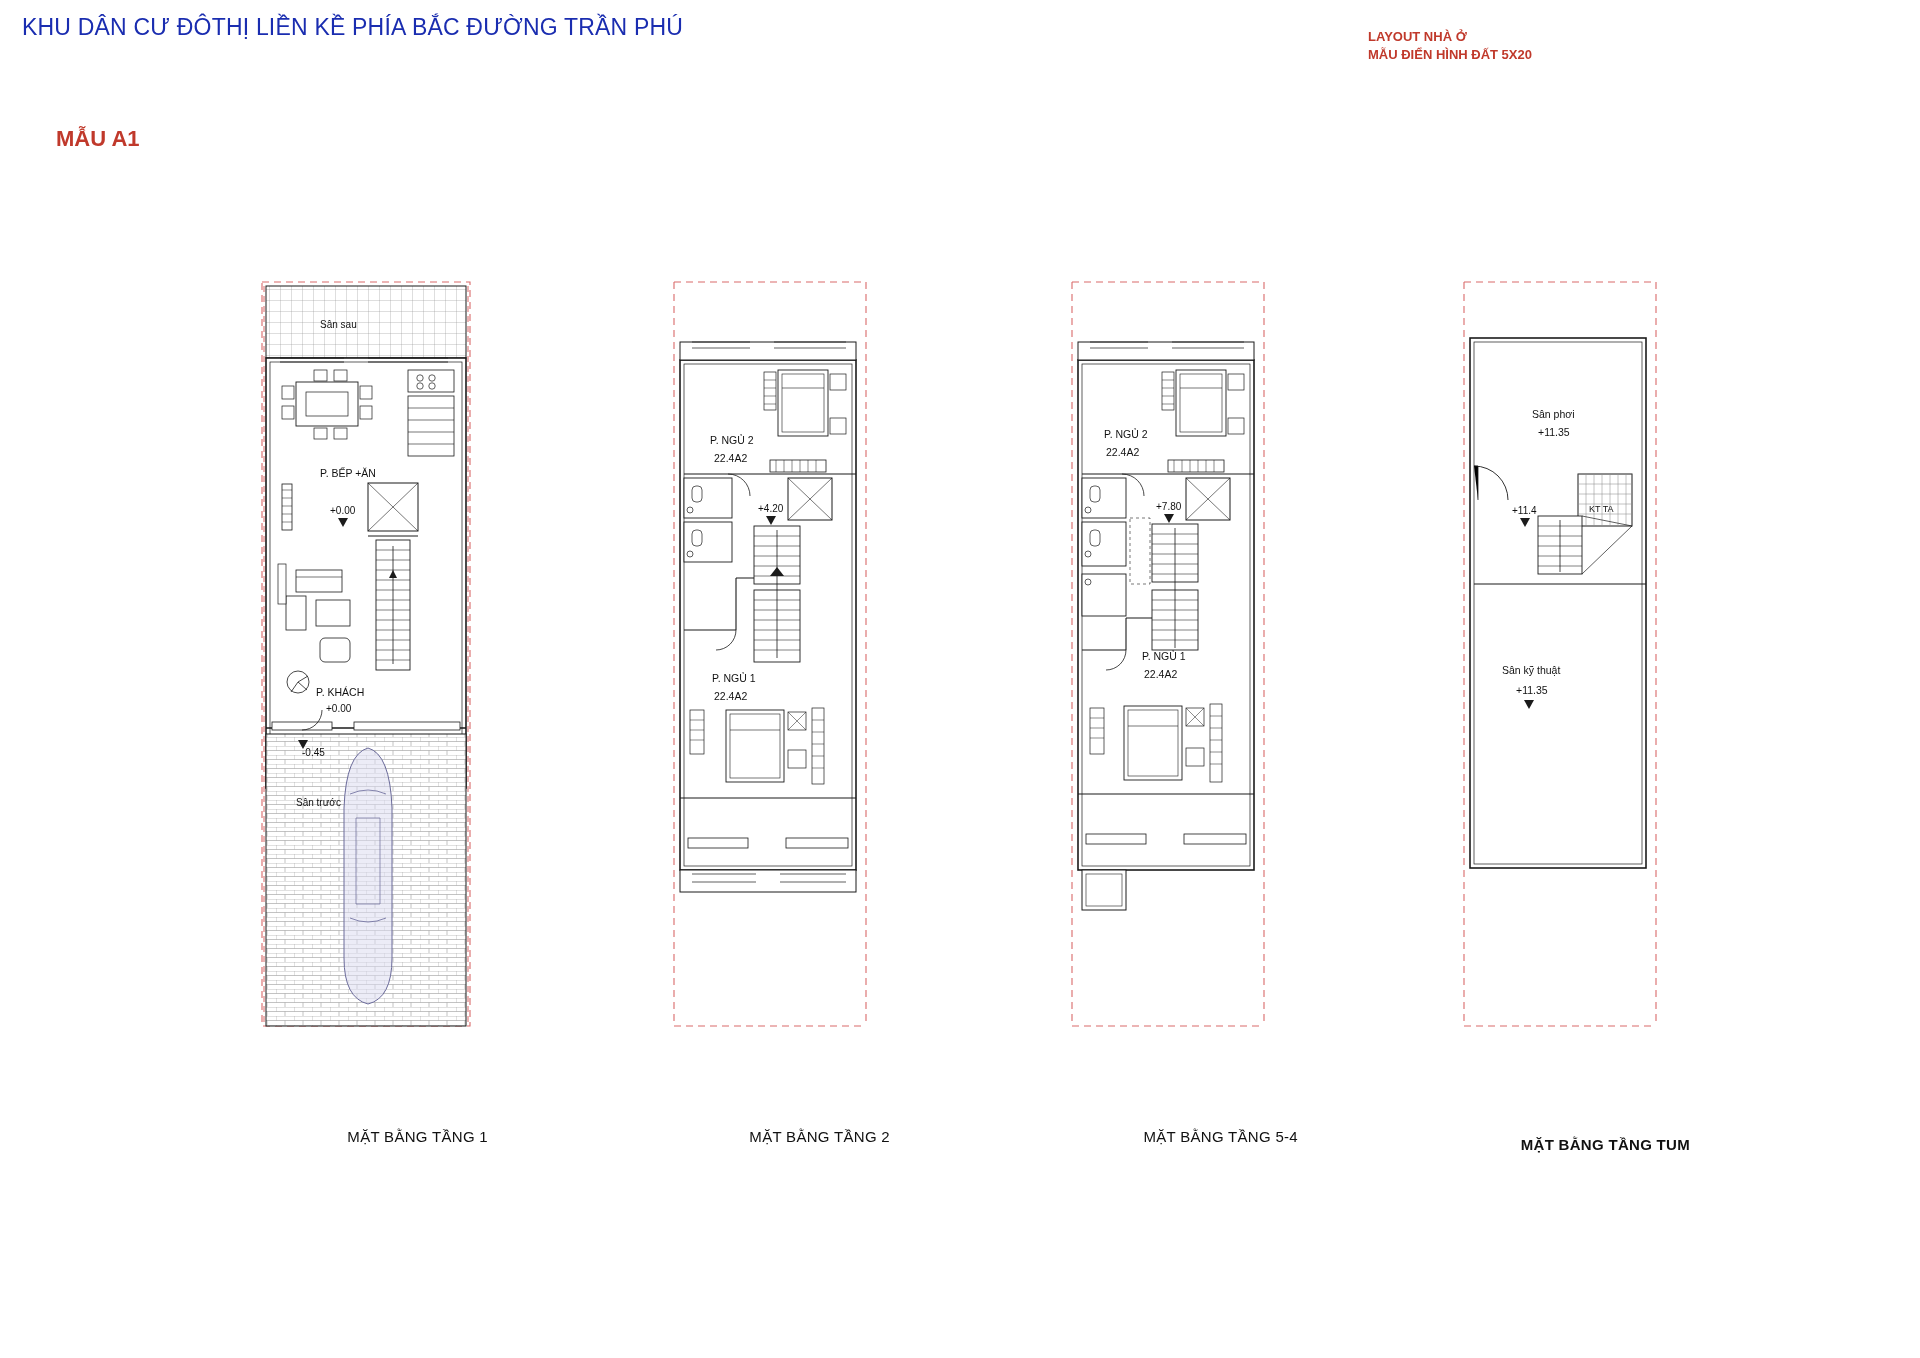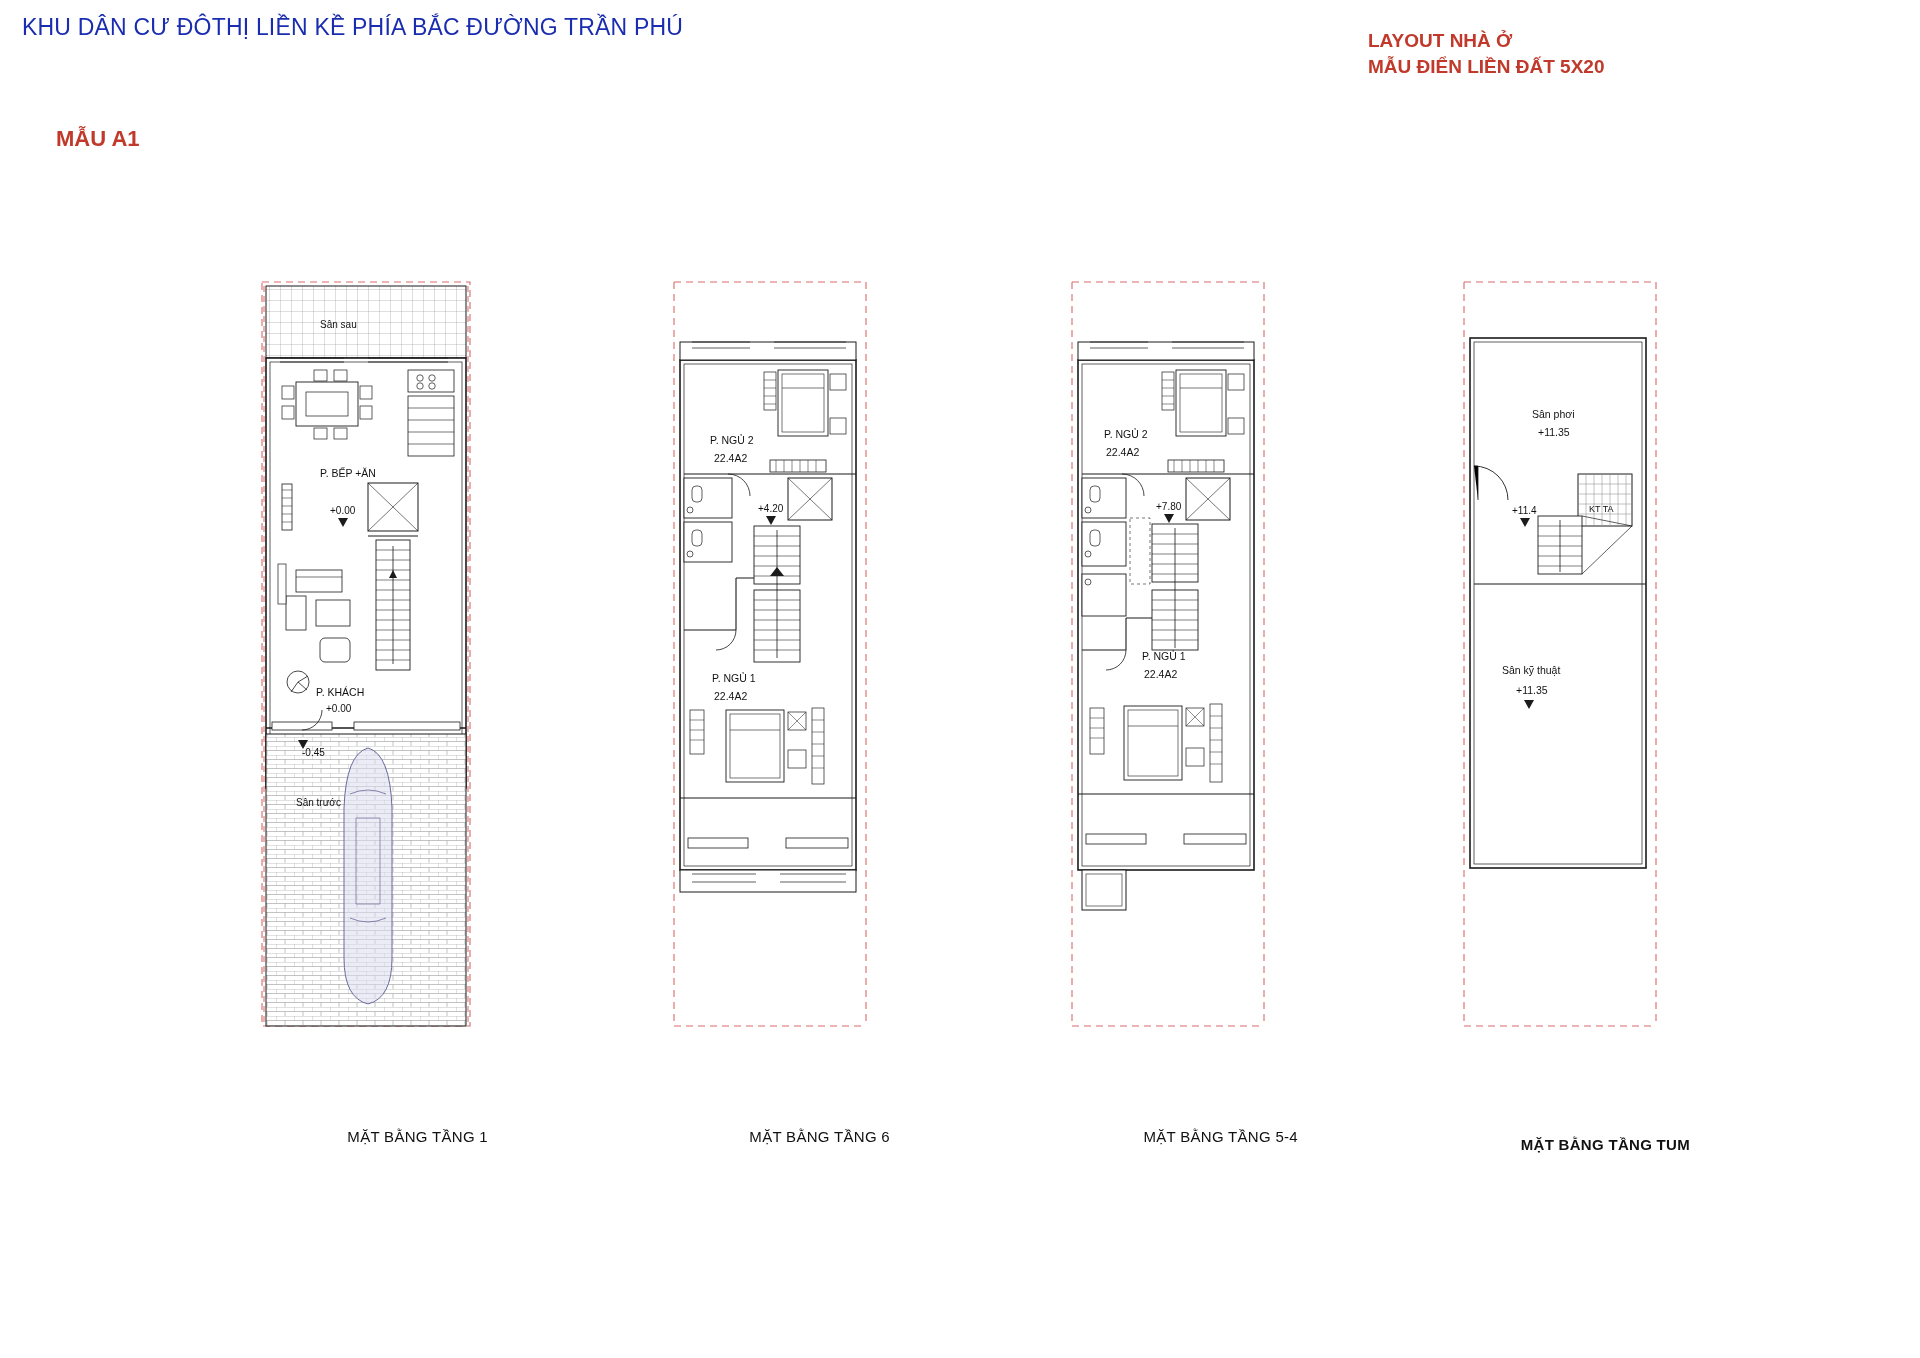--- a/index.html
+++ b/index.html
@@ -10,21 +10,21 @@
     position:relative;
     overflow:hidden;
   }
   .hdr-left{
     position:absolute;left:22px;top:14px;
     font-size:23px;font-weight:normal;color:#1a2db0;letter-spacing:.2px;
     white-space:nowrap;
   }
   .hdr-right{
     position:absolute;left:1368px;top:28px;
-    font-size:19px;font-weight:bold;color:#c0392b;line-height:1.35;
+    font-size:13px;font-weight:bold;color:#c0392b;line-height:1.35;
   }
   .model-label{
     position:absolute;left:56px;top:126px;
     font-size:22px;font-weight:bold;color:#c0392b;
   }
   .plan{
     position:absolute;
   }
   .caption{
     position:absolute;
@@ -34,21 +34,21 @@
   svg{display:block;}
   .tx{font-family:"Liberation Sans", sans-serif;fill:#111;}
 </style>
 </head>
 <body>
 
 <div class="hdr-left">KHU DÂN CƯ ĐÔTHỊ LIỀN KỀ PHÍA BẮC ĐƯỜNG TRẦN PHÚ</div>
 
 <div class="hdr-right">
   <div>LAYOUT NHÀ Ở</div>
-  <div>MẪU ĐIỂN LIỀN ĐẤT 5X20</div>
+  <div>MẪU ĐIỂN HÌNH ĐẤT 5X20</div>
 </div>
 
 <div class="model-label">MẪU A1</div>
 
 <div class="plan" style="left:258px;top:278px;width:230px;height:760px;">
   <svg width="230" height="760" viewBox="0 0 230 760">
     <defs>
       <pattern id="tileSmall" width="11" height="11" patternUnits="userSpaceOnUse">
         <rect width="11" height="11" fill="#fff"></rect>
         <path d="M0 0 H11 M0 0 V11" stroke="#8f8f8f" stroke-width="0.6"></path>
@@ -204,21 +204,21 @@
     <rect x="142" y="430" width="12" height="76" fill="#fff" stroke="#1b1b1b" stroke-width="0.7"></rect>
     <path d="M142 442 H154 M142 454 H154 M142 466 H154 M142 478 H154 M142 490 H154" stroke="#1b1b1b" stroke-width="0.5"></path>
 
     <path d="M10 520 H186" stroke="#1b1b1b" stroke-width="1.2"></path>
     <rect x="10" y="592" width="176" height="22" fill="#fff" stroke="#1b1b1b" stroke-width="1"></rect>
     <path d="M22 596 H86 M22 604 H86 M110 596 H176 M110 604 H176" stroke="#1b1b1b" stroke-width="0.7"></path>
     <rect x="18" y="560" width="60" height="10" fill="#fff" stroke="#1b1b1b" stroke-width="0.8"></rect>
     <rect x="116" y="560" width="62" height="10" fill="#fff" stroke="#1b1b1b" stroke-width="0.8"></rect>
   </svg>
 </div>
-<div class="caption" style="left:660px;top:1128px;width:230px;">MẶT BẰNG TẦNG 6</div>
+<div class="caption" style="left:660px;top:1128px;width:230px;">MẶT BẰNG TẦNG 2</div>
 
 <div class="plan" style="left:1068px;top:278px;width:210px;height:760px;">
   <svg width="210" height="760" viewBox="0 0 210 760">
     <path d="M4 4 V748 M196 4 V748 M4 4 H196 M4 748 H196" stroke="#d96a6a" stroke-width="1.1" stroke-dasharray="7 5"></path>
 
     <rect x="10" y="82" width="176" height="510" fill="#fff" stroke="#1b1b1b" stroke-width="1.6"></rect>
     <rect x="14" y="86" width="168" height="502" fill="none" stroke="#1b1b1b" stroke-width="0.7"></rect>
 
     <rect x="10" y="64" width="176" height="18" fill="#fff" stroke="#1b1b1b" stroke-width="1"></rect>
     <path d="M22 64 H80 M22 70 H80 M104 64 H176 M104 70 H176" stroke="#1b1b1b" stroke-width="0.7"></path>

